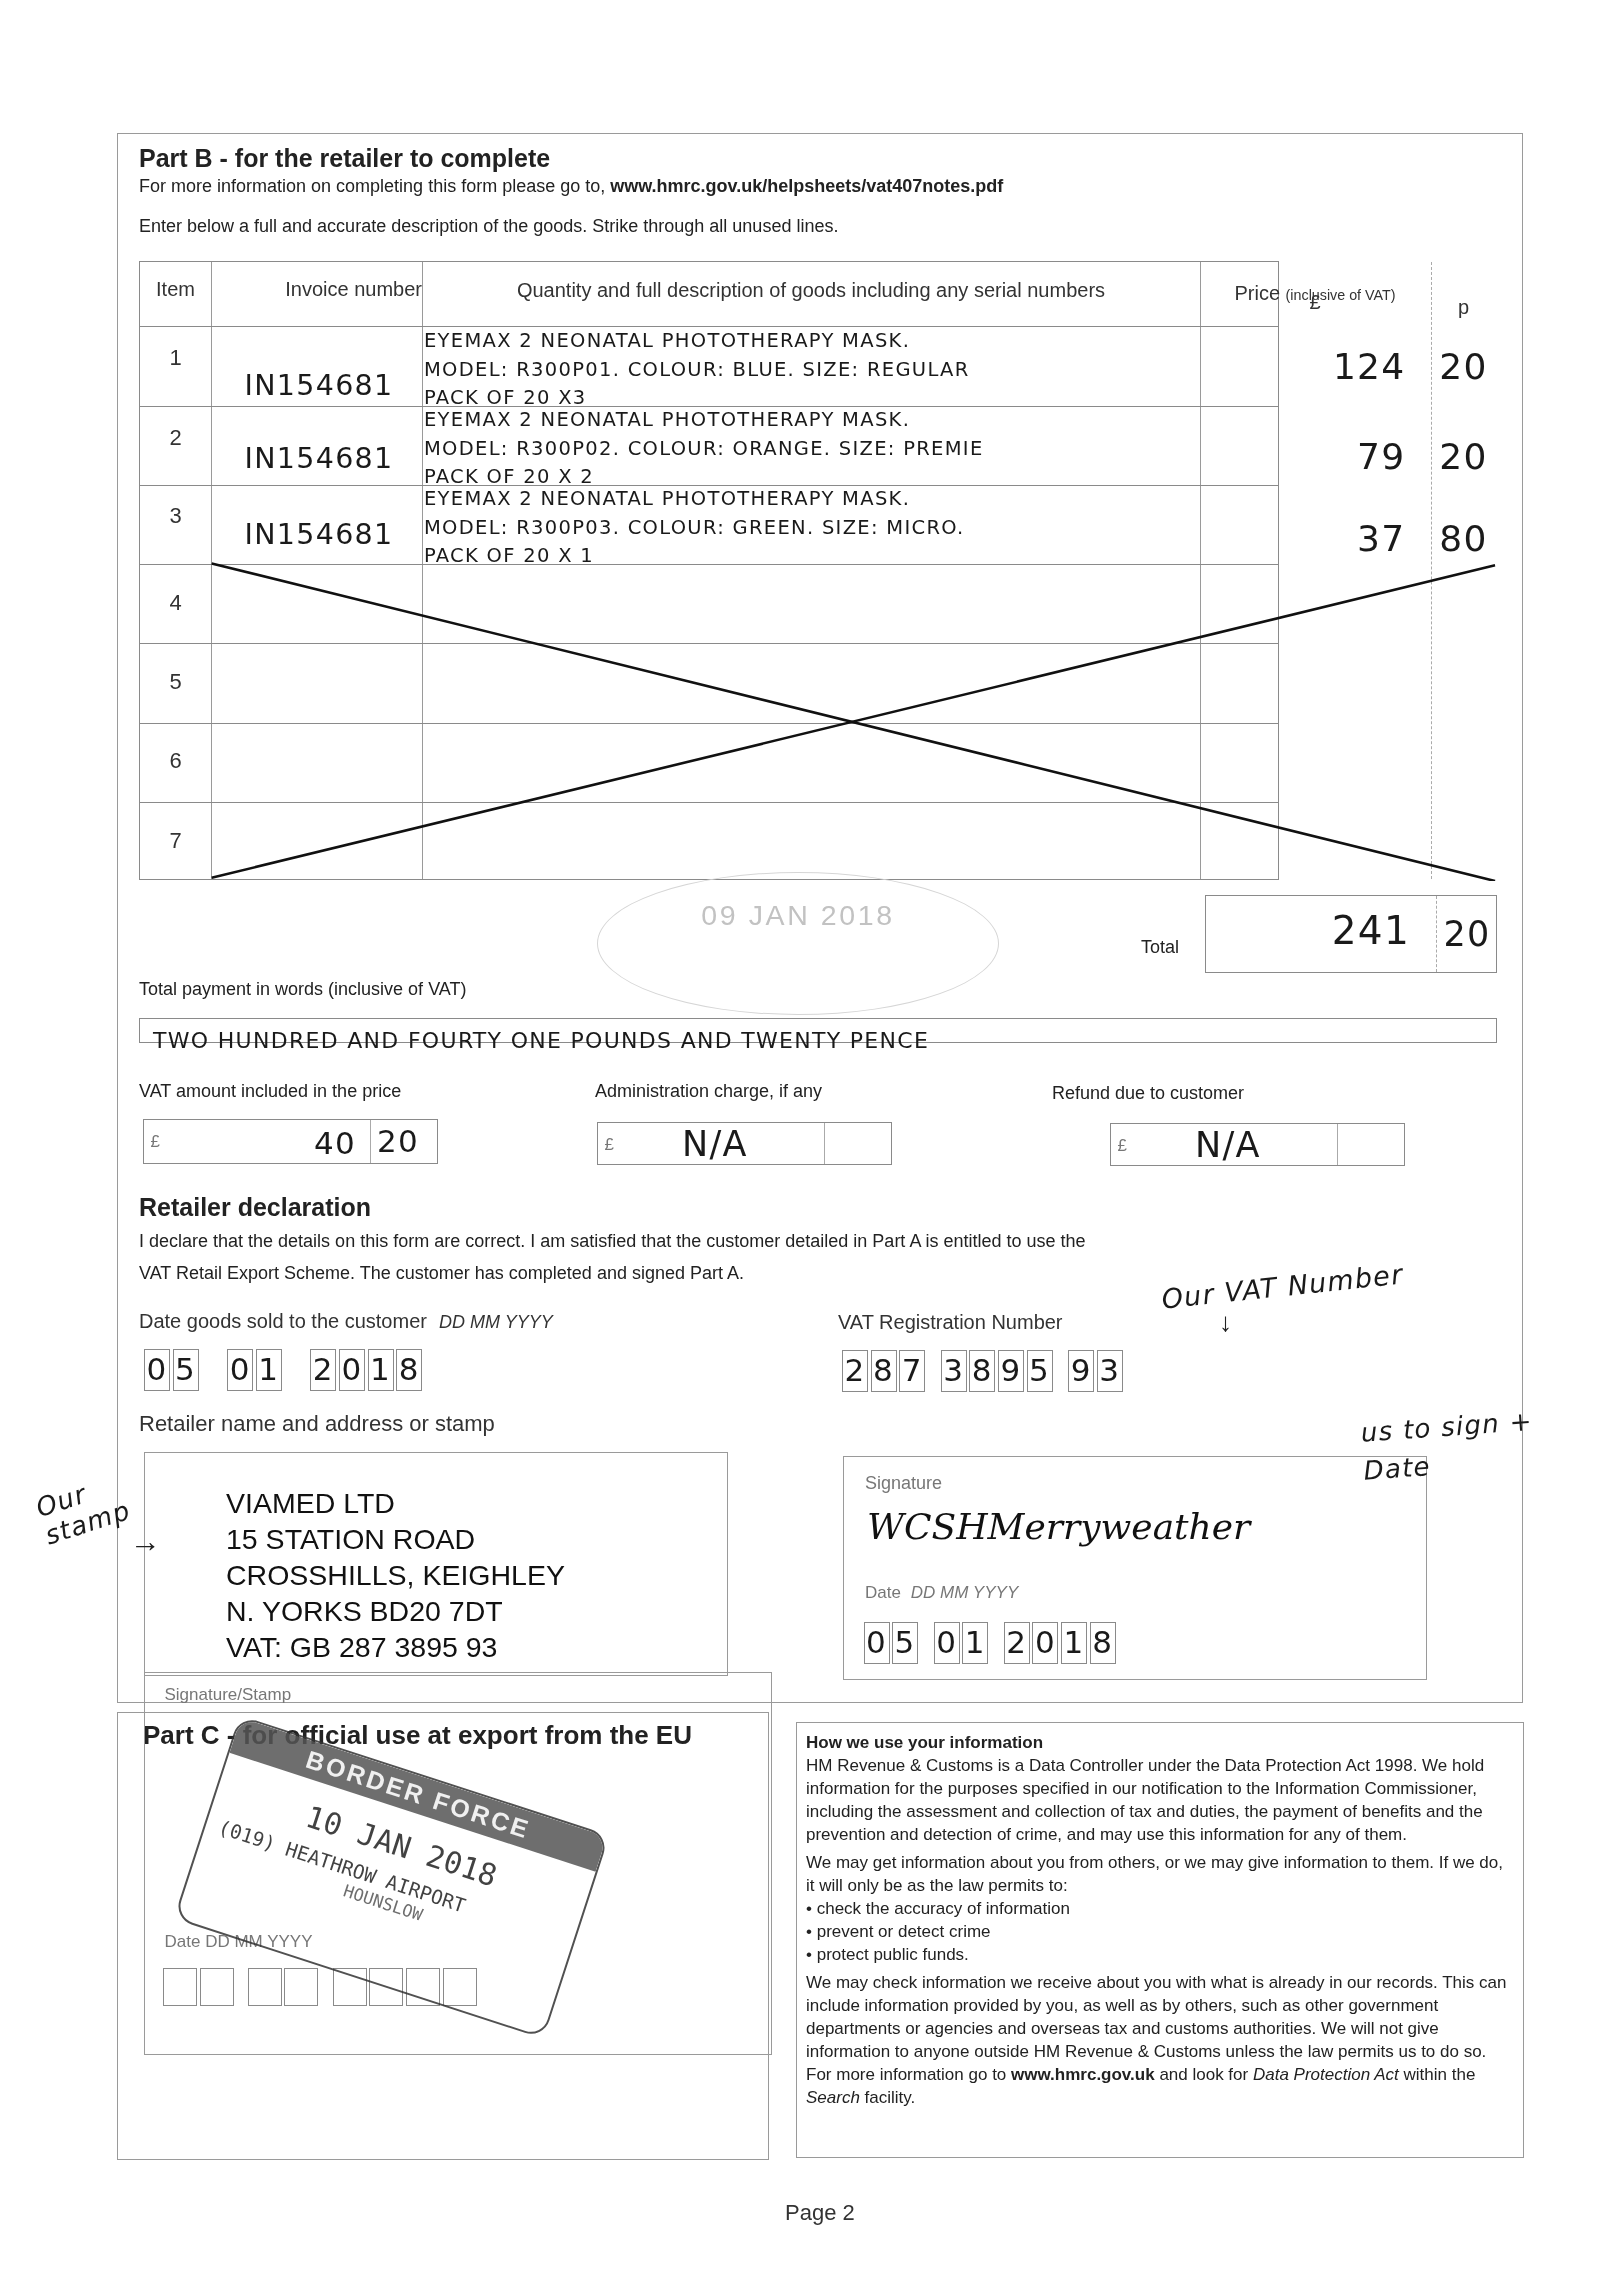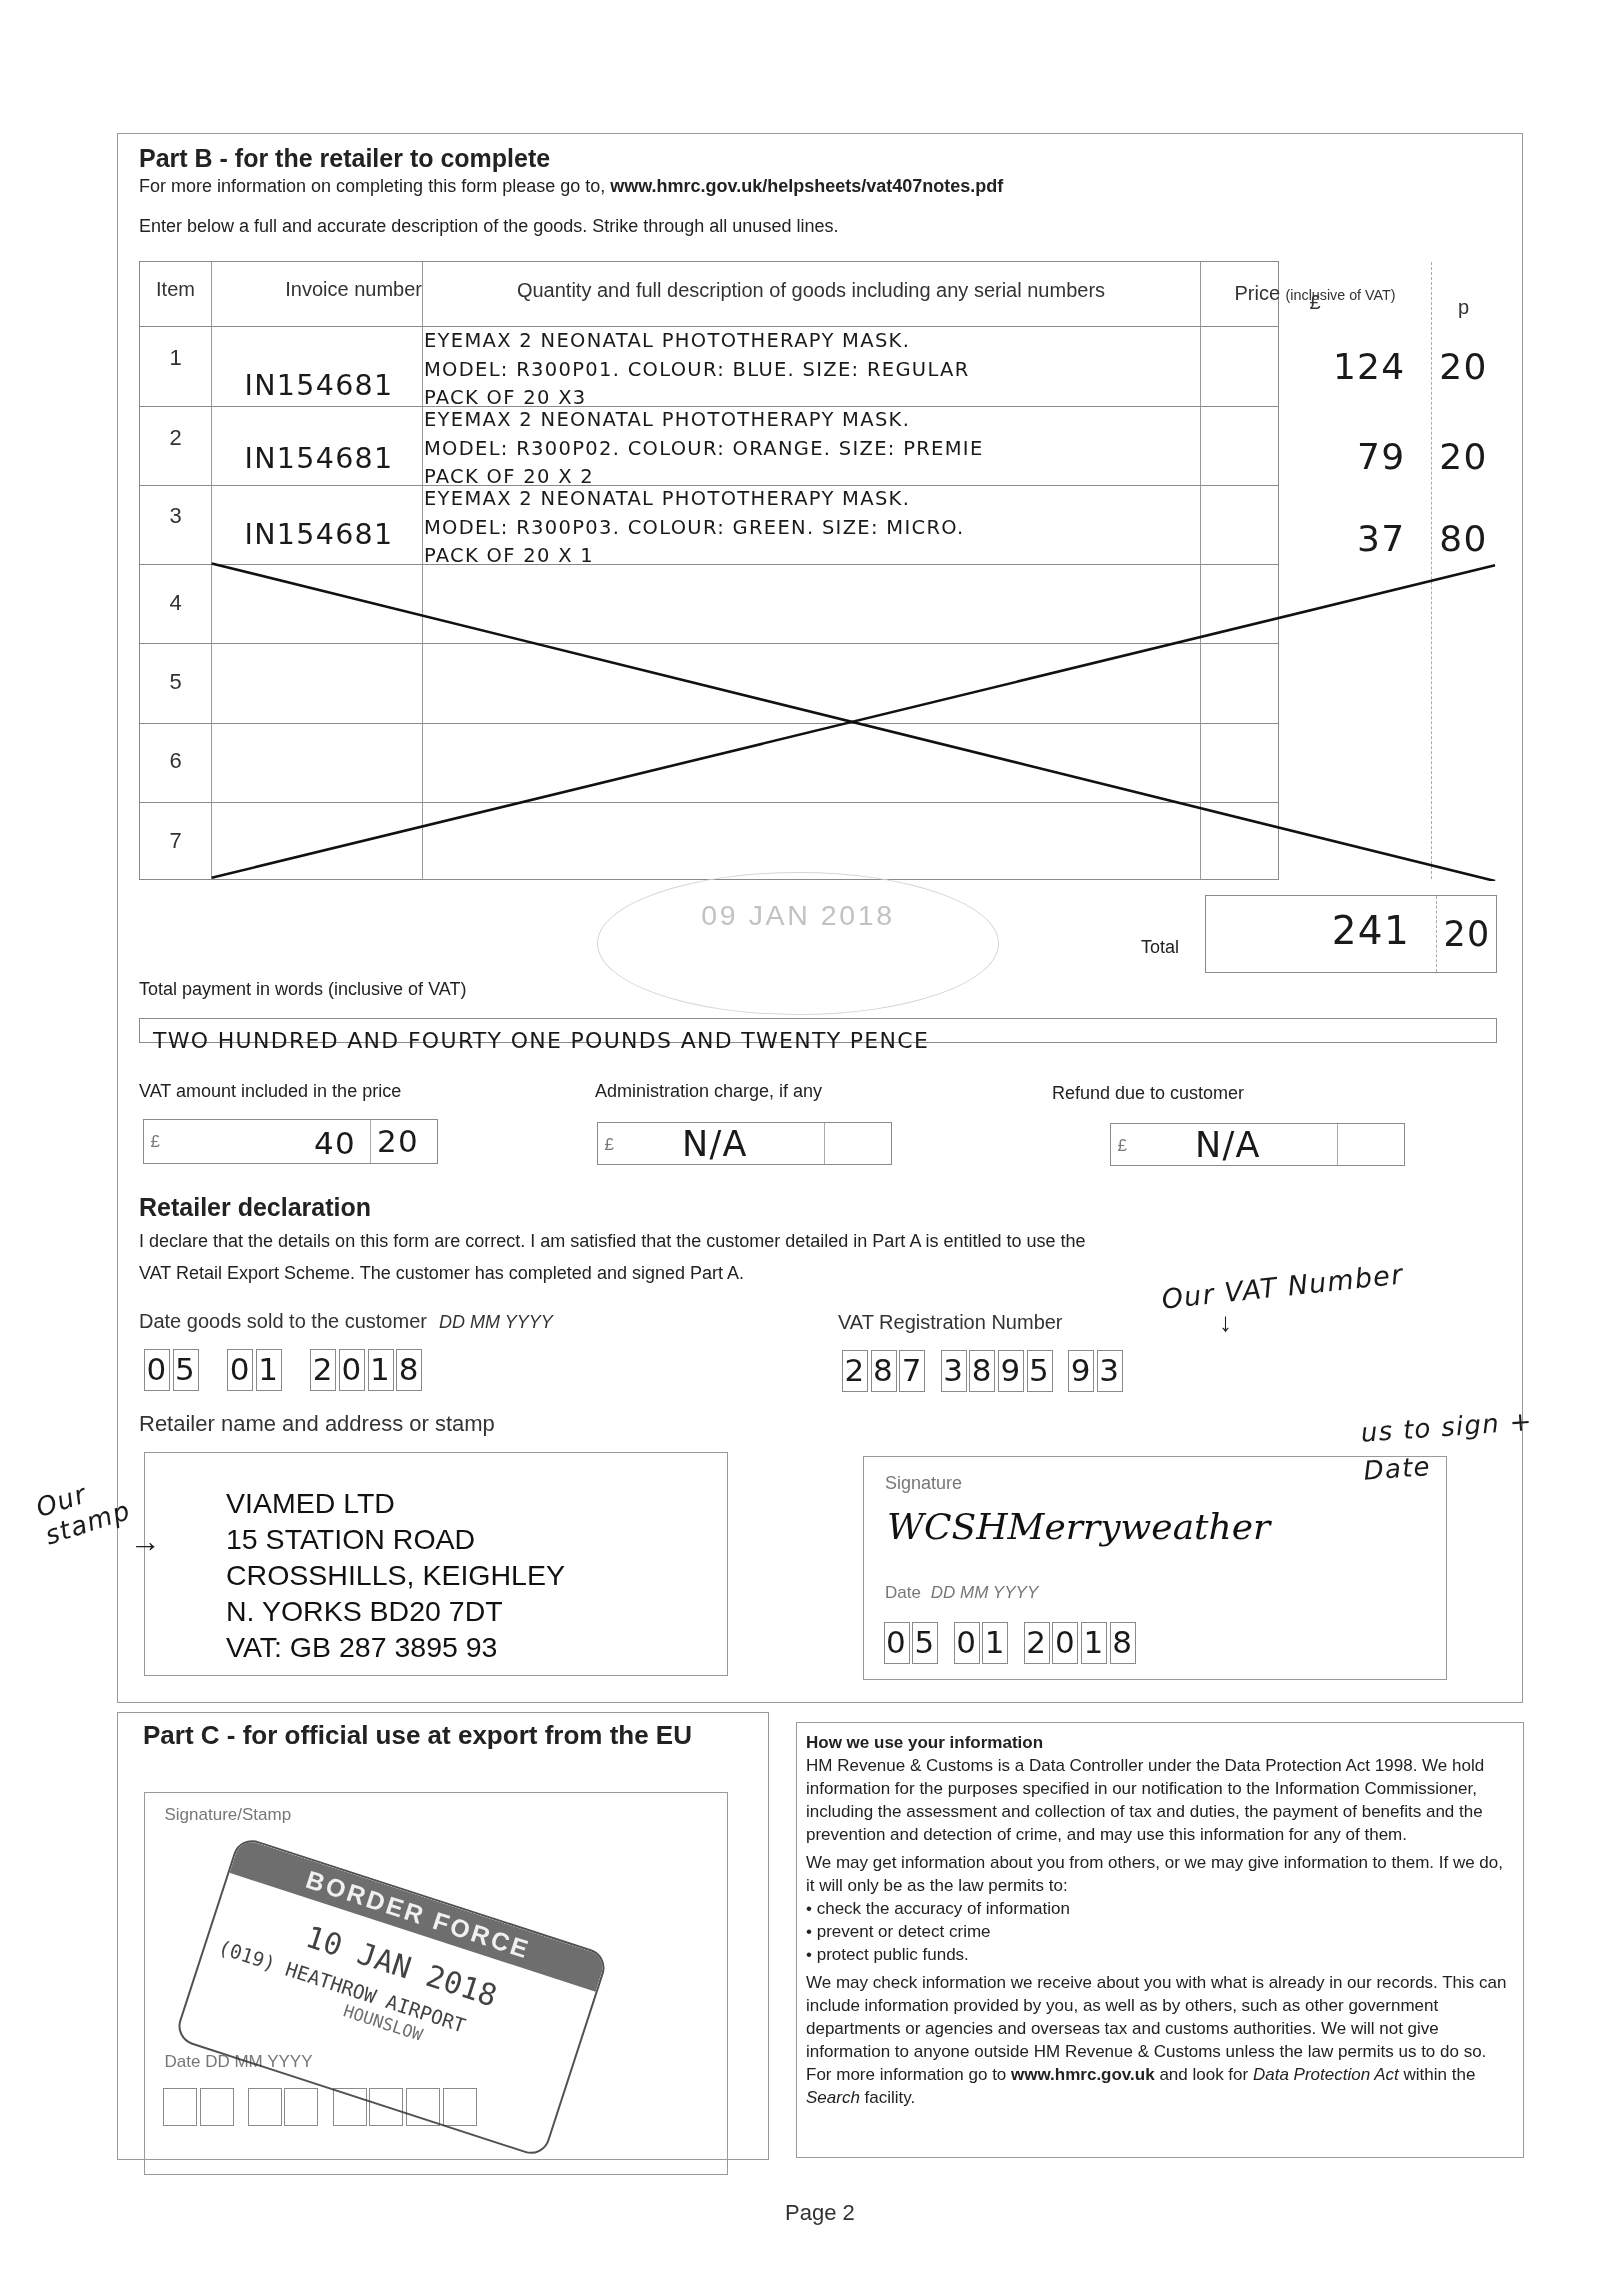--- a/index.html
+++ b/index.html
@@ -196,21 +196,21 @@
     <div>VIAMED LTD</div>
     <div>15 STATION ROAD</div>
     <div>CROSSHILLS, KEIGHLEY</div>
     <div>N. YORKS BD20 7DT</div>
     <div>VAT: GB 287 3895 93</div>
   </div>
 </div>
 <div class="abs hand" style="left:39px; top:1479px; width:97px; font-size:26px; line-height:28.5px; transform:rotate(-18deg); font-style:italic;">Our stamp</div>
 <div class="abs" style="left:130px; top:1524px; font-size:31px; color:#222;">→</div>
 
-<div class="abs" style="left:843px; top:1456px; width:584px; height:224px; border:1.3px solid #9a9a9a;margin-left:20px;">
+<div class="abs" style="left:843px; top:1456px; width:584px; height:224px; border:1.3px solid #9a9a9a;">
   <div class="small" style="position:absolute; left:21px; top:16px; font-size:18px;">Signature</div>
   <div style="position:absolute; left:23px; top:49px; font-family:'DejaVu Serif', serif; font-style:italic; font-size:36px; color:#111;">WCSHMerryweather</div>
   <div class="small" style="position:absolute; left:21px; top:126px; font-size:17px;">
     <span>Date</span>
     <i style="margin-left:5.2px;">DD MM YYYY</i>
   </div>
   <div class="boxset hand" style="left:19.5px; top:165px;">
     <div class="digit">0</div>
     <div class="digit">5</div>
     <div class="gap" style="width:13px;"></div>
@@ -220,21 +220,21 @@
     <div class="digit">2</div>
     <div class="digit">0</div>
     <div class="digit">1</div>
     <div class="digit">8</div>
   </div>
 </div>
 <div class="abs hand" style="left:1362px; top:1407px; width:195px; font-size:26px; line-height:38px; font-style:italic; transform:rotate(-4deg);">us to sign + Date</div>
 
 <div class="frame" style="left:117px; top:1712px; width:652px; height:448px;"></div>
 <div class="abs sect-title" style="left:143px; top:1720px; font-size:26px;">Part C - for official use at export from the EU</div>
-<div class="abs" style="left:144px; top:1792px; width:584px; height:383px; border:1.3px solid #9a9a9a;">
+<div class="abs" style="left:144px; top:1672px; width:628px; height:383px; border:1.3px solid #9a9a9a;">
   <div class="small" style="position:absolute; left:19.5px; top:11.7px;">Signature/Stamp</div>
   <div class="small" style="position:absolute; left:19.5px; top:259px;">Date DD MM YYYY</div>
   <div class="boxset" style="left:18px; top:295px;">
     <div class="digit" style="width:34px; height:38px;"></div>
     <div class="digit" style="width:34px; height:38px;"></div>
     <div class="gap" style="width:11.7px;"></div>
     <div class="digit" style="width:34px; height:38px;"></div>
     <div class="digit" style="width:34px; height:38px;"></div>
     <div class="gap" style="width:11.7px;"></div>
     <div class="digit" style="width:34px; height:38px;"></div>

